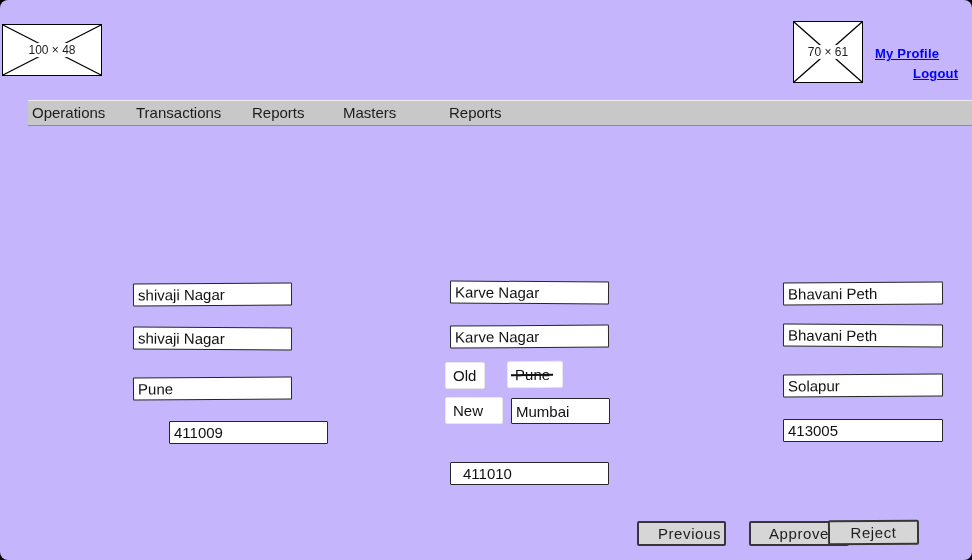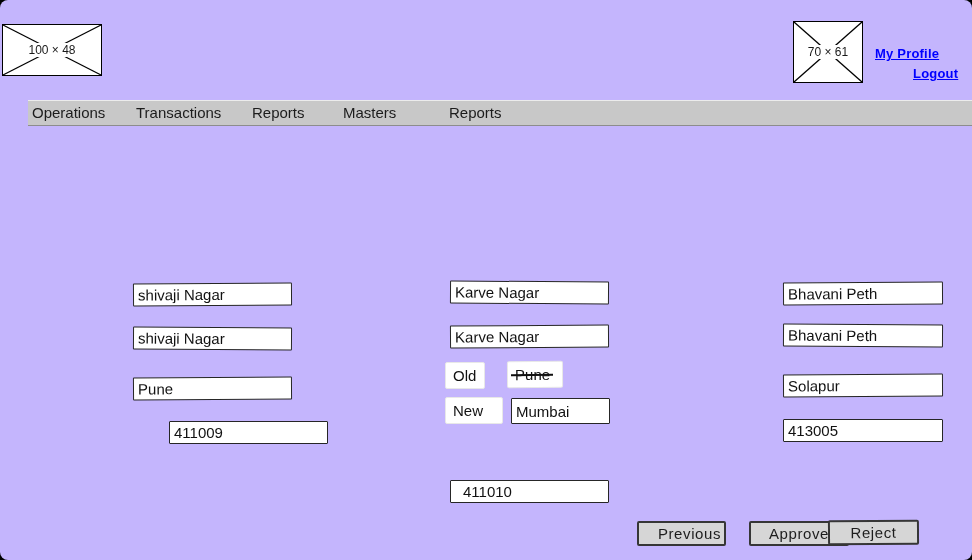--- a/index.html
+++ b/index.html
@@ -87,21 +87,21 @@
     <input class="tf" style="left: 133px; top: 421px; margin-left: 36px;" value="411009">
 
     <input class="tf tb" style="left: 450px; top: 281px;" value="Karve Nagar">
     <input class="tf ta" style="left: 450px; top: 325px;" value="Karve Nagar">
 
     <div class="chip" style="left:445px; top:362px; width:40px; height:27px;">Old</div>
     <div class="chip strike ta" style="left:507px; top:361px; width:56px; height:27px;">Pune</div>
     <div class="chip" style="left:445px; top:397px; width:58px; height:27px;">New</div>
     <input class="tf" style="left: 511px; top: 398px; width: 99px; height: 26px;" value="Mumbai">
 
-    <input class="tf" style="left: 450px; top: 480px; padding-left: 12px;" value="411010">
+    <input class="tf" style="left: 450px; top: 462px; padding-left: 12px;" value="411010">
 
     <input class="tf ta" style="left: 783px; top: 282px; width: 160px;" value="Bhavani Peth">
     <input class="tf tb" style="left: 783px; top: 324px; width: 160px;" value="Bhavani Peth">
     <input class="tf ta" style="left: 783px; top: 374px; width: 160px;" value="Solapur">
     <input class="tf" style="left: 783px; top: 419px; width: 160px;" value="413005">
 
     <button class="btn" style="left:637px; top:521px; width:89px;padding-left:16px;">Previous</button>
     <button class="btn" style="left:749px; top:521px; width:100px;">Approve</button>
     <button class="btn ta" style="left:828px; top:520px; width:91px;">Reject</button>
   </main>

